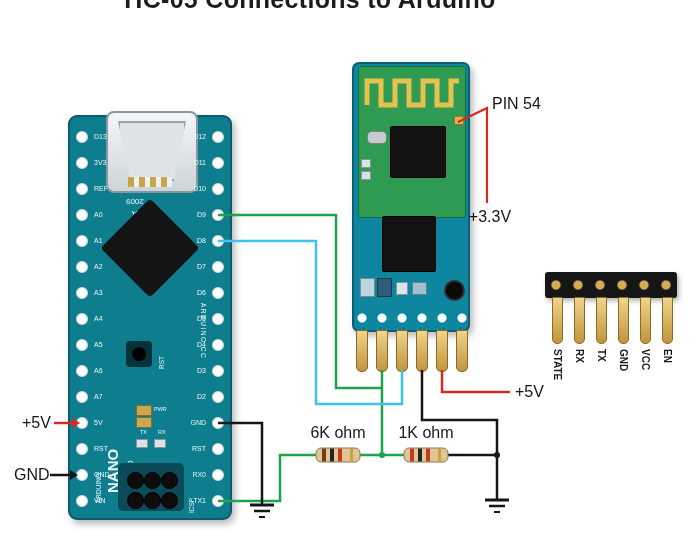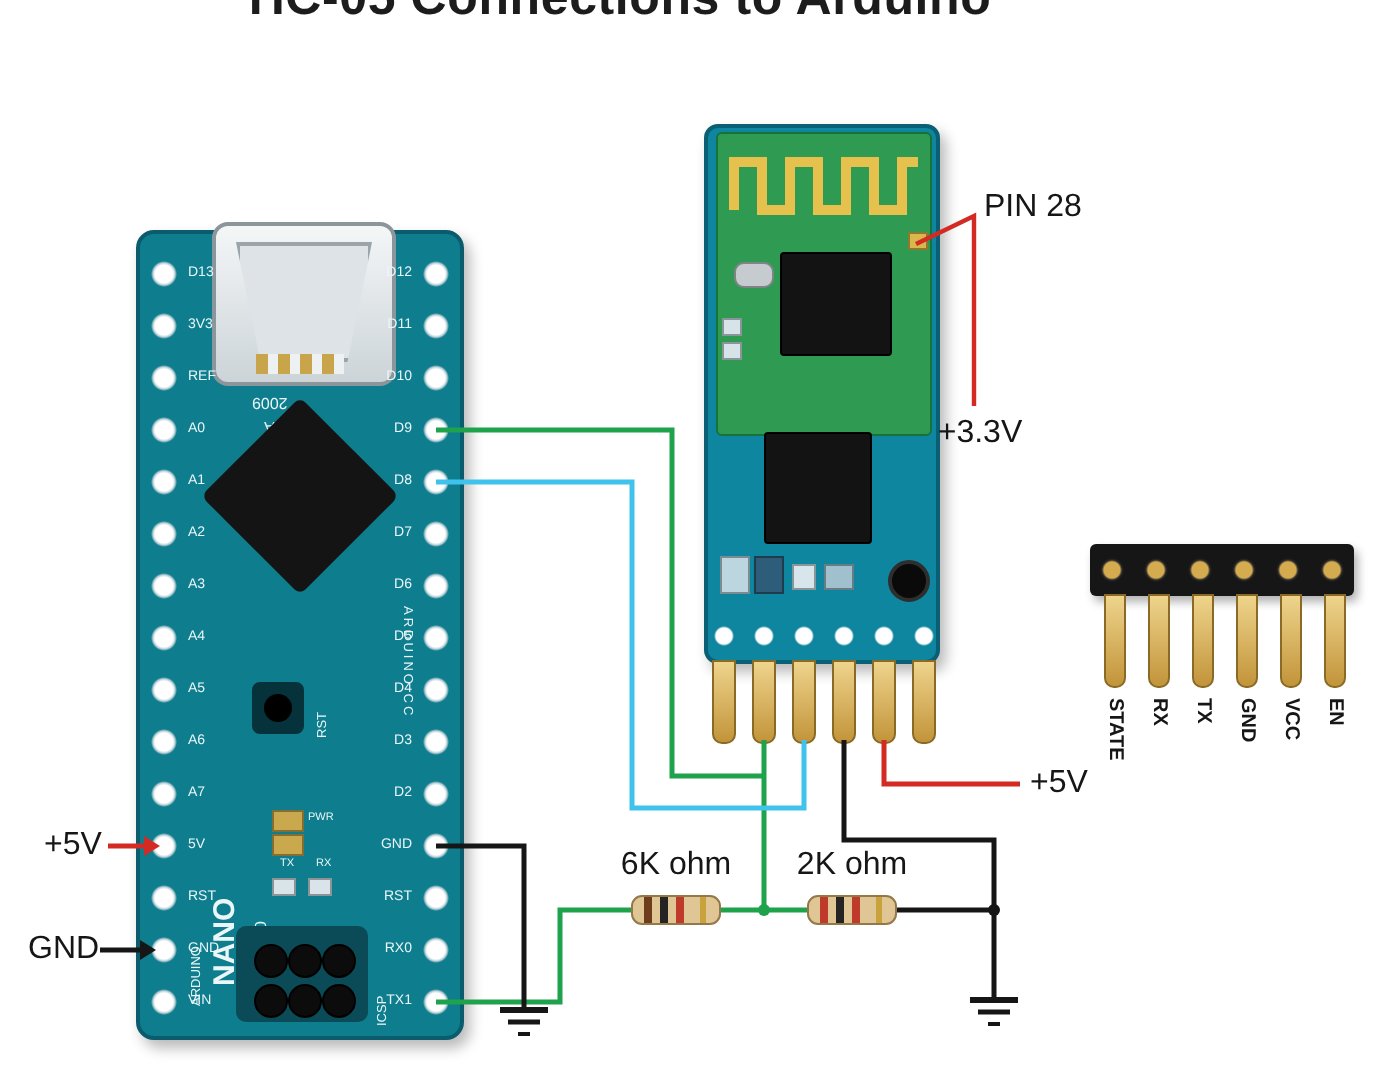--- a/index.html
+++ b/index.html
@@ -242,21 +242,21 @@
       <line x1="54" y1="423" x2="72" y2="423" stroke="#d42a24" stroke-width="2.5"></line>
       <polygon points="72,418 80,423 72,428" fill="#d42a24"></polygon>
     </g>
 
     <g>
       <line x1="50" y1="475" x2="70" y2="475" stroke="#161616" stroke-width="2.5"></line>
       <polygon points="70,470 78,475 70,480" fill="#161616"></polygon>
     </g>
   </svg>
 
-  <span class="note" style="left:492px; top:95px;">PIN 28</span>
+  <span class="note" style="left:492px; top:95px;">PIN 54</span>
   <span class="note" style="left:464px; top:208px; width:52px; text-align:center;">+3.3V</span>
   <span class="note" style="left:515px; top:383px;">+5V</span>
   <span class="note" style="left:308px; top:424px; width:60px; text-align:center;">6K ohm</span>
-  <span class="note" style="left:396px; top:424px; width:60px; text-align:center;">2K ohm</span>
+  <span class="note" style="left:396px; top:424px; width:60px; text-align:center;">1K ohm</span>
   <span class="note" style="left:22px; top:414px;">+5V</span>
   <span class="note" style="left:14px; top:466px;">GND</span>
 
 </div>
 
 </body></html>

